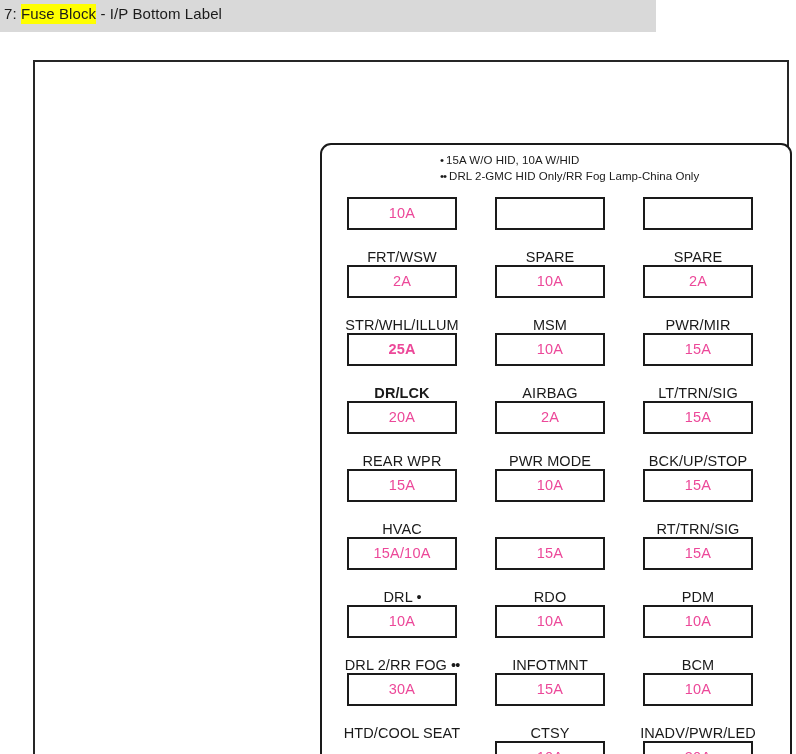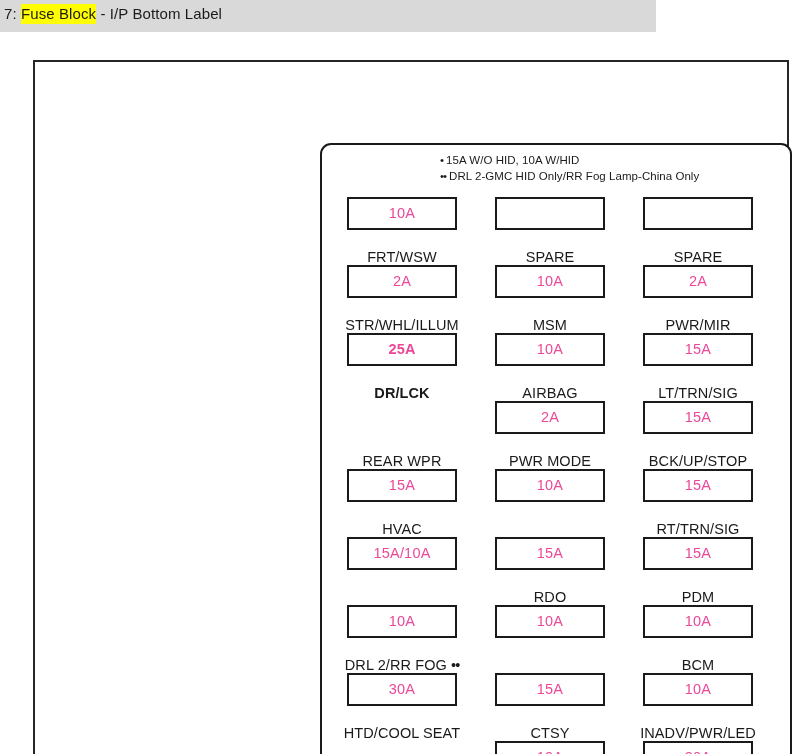--- a/index.html
+++ b/index.html
@@ -175,32 +175,36 @@
             </div>
             <div class="fuse-label"><span>STR/WHL/ILLUM</span></div>
           </div>
           <div class="fuse-cell" style="top: 188px; font-weight: bold;">
             <div class="fuse-box">
               <span class="fuse-amp">25A</span>
             </div>
             <div class="fuse-label"><span>DR/LCK</span></div>
           </div>
           <div class="fuse-cell" style="top: 256px;">
+            <div class="fuse-box">
+              <span class="fuse-amp">20A</span>
+            </div>
             <div class="fuse-label"><span>REAR WPR</span></div>
           </div>
           <div class="fuse-cell" style="top: 324px;">
             <div class="fuse-box">
               <span class="fuse-amp">15A</span>
             </div>
             <div class="fuse-label"><span>HVAC</span></div>
           </div>
           <div class="fuse-cell" style="top: 392px;">
             <div class="fuse-box">
               <span class="fuse-amp">15A/10A</span>
             </div>
+            <div class="fuse-label"><span>DRL</span> <span class="mark"> •</span></div>
           </div>
           <div class="fuse-cell" style="top: 460px;">
             <div class="fuse-box">
               <span class="fuse-amp">10A</span>
             </div>
             <div class="fuse-label"><span>DRL 2/RR FOG</span> <span class="mark"> ••</span></div>
           </div>
           <div class="fuse-cell" style="top: 528px;">
             <div class="fuse-box">
               <span class="fuse-amp">30A</span>
@@ -241,20 +245,21 @@
           <div class="fuse-cell" style="top: 392px;">
             <div class="fuse-box">
               <span class="fuse-amp">15A</span>
             </div>
             <div class="fuse-label"><span>RDO</span></div>
           </div>
           <div class="fuse-cell" style="top: 460px;">
             <div class="fuse-box">
               <span class="fuse-amp">10A</span>
             </div>
+            <div class="fuse-label"><span>INFOTMNT</span></div>
           </div>
           <div class="fuse-cell" style="top: 528px;">
             <div class="fuse-box">
               <span class="fuse-amp">15A</span>
             </div>
             <div class="fuse-label"><span>CTSY</span></div>
           </div>
           <div class="fuse-cell" style="top: 596px;">
             <div class="fuse-box">
               <span class="fuse-amp">10A</span>

